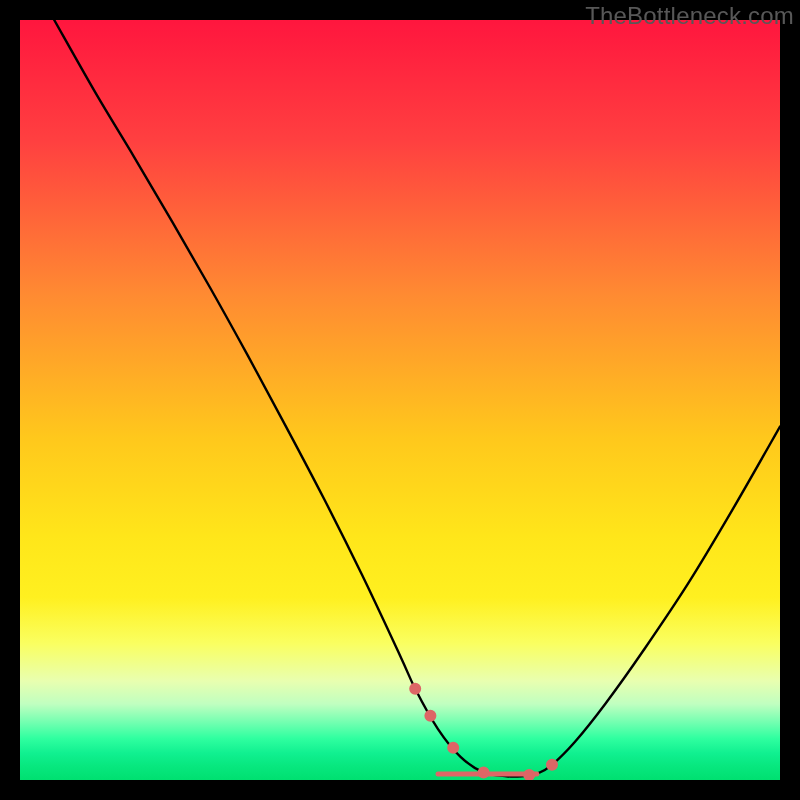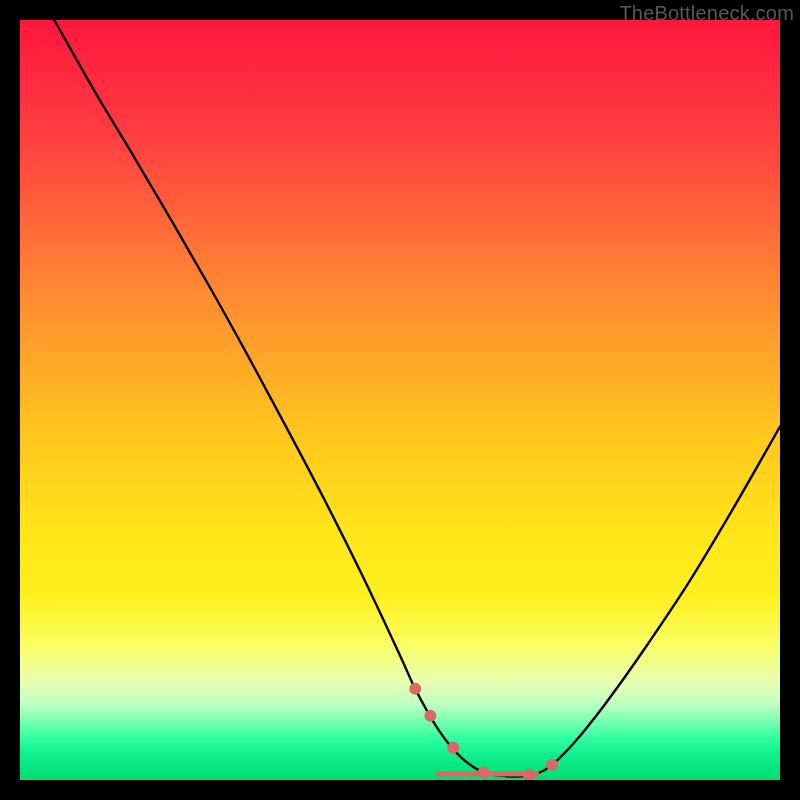--- a/index.html
+++ b/index.html
@@ -42,21 +42,21 @@
       #10f090 96.5%,
       #08e880 98%,
       #00e070 100%
     );
   }
   .watermark {
     position: absolute;
     top: 2px;
     right: 6px;
     font-family: Arial, Helvetica, sans-serif;
-    font-size: 20px;
+    font-size: 24px;
     color: #585858;
     letter-spacing: 0.2px;
     user-select: none;
   }
   svg.curve {
     position: absolute;
     inset: 0;
   }
 </style>
 </head>

